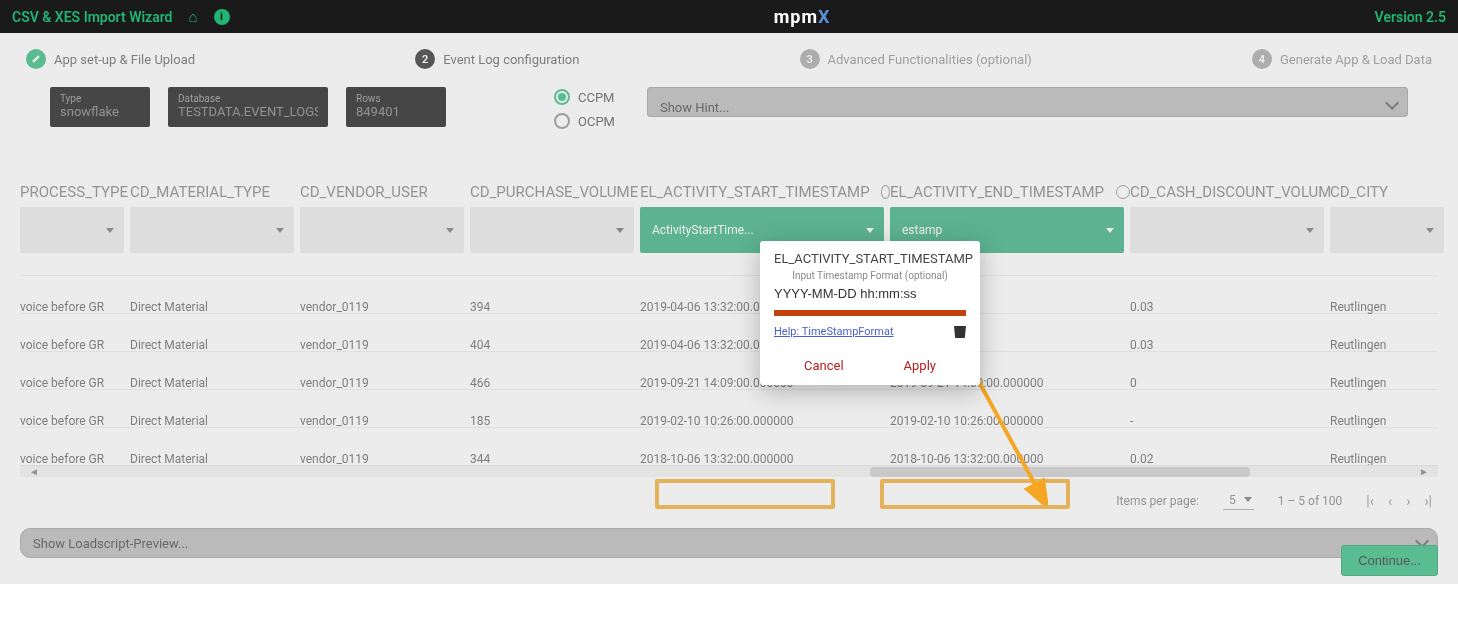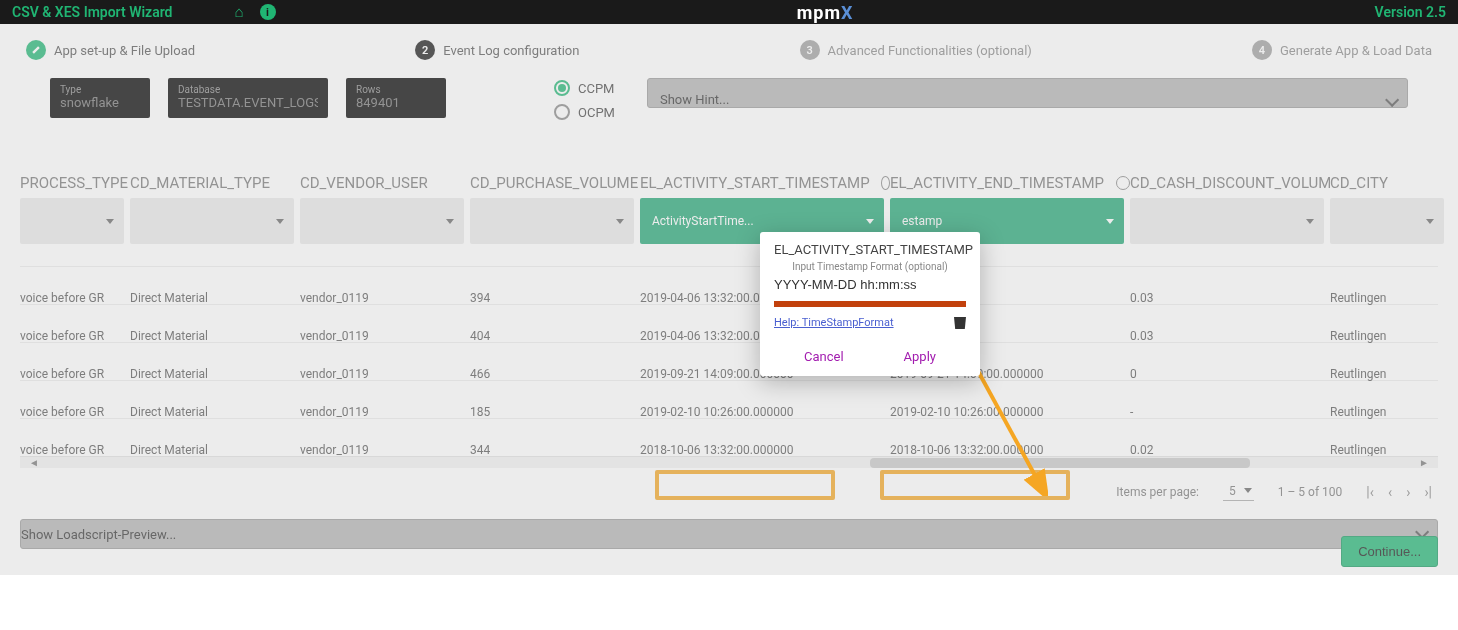--- a/index.html
+++ b/index.html
@@ -5,27 +5,26 @@
   * { box-sizing: border-box; margin: 0; padding: 0; }
   body {
     font-family: -apple-system, BlinkMacSystemFont, "Segoe UI", Roboto, Arial, sans-serif;
     background: #fff;
     width: 1458px;
     height: 630px;
     overflow: hidden;
     position: relative;
   }
   .topbar {
-    height: 24px;
+    height: 33px;
     background: #1a1a1a;
     display: flex;
     align-items: center;
     padding: 0 12px;
     color: #20b573;
-    gap: 46px;
   }
   .topbar-title { font-weight: 600; font-size: 14px; }
   .topbar-icons { display: flex; gap: 16px; margin-left: 16px; align-items: center; }
   .topbar-center { flex: 1; text-align: center; color: #fff; font-weight: 700; font-size: 18px; letter-spacing: 1px; }
   .topbar-center .x { color: #5a8fd6; }
   .topbar-version { font-weight: 600; font-size: 14px; }
 
   .main-wrap { position: relative; }
 
   .overlay {
@@ -84,22 +83,22 @@
   .radio-outer.gray { border-color: #888; }
   .radio-inner { width: 8px; height: 8px; border-radius: 50%; background: #20b573; }
 
   .hint-bar {
     flex: 1;
     background: #b3b3b3;
     border: 1px solid #999;
     border-radius: 3px;
     height: 30px;
     display: flex;
-    align-items: flex-end;
-    padding: 0 12px;
+    align-items: flex-start;
+    padding: 12px 12px;
     font-size: 13px;
     color: #333;
     position: relative;
     margin-left: 14px;
   }
   .chev-down {
     position: absolute; right: 12px;
     width: 10px; height: 10px;
     border-right: 2px solid #555; border-bottom: 2px solid #555;
     transform: rotate(45deg) translateY(-3px);
@@ -200,24 +199,24 @@
   .page-select {
     border-bottom: 1px solid #aaa;
     padding: 2px 18px 2px 6px;
     position: relative;
   }
   .page-nav { display:flex; gap: 14px; font-size: 14px; color:#888; }
 
   .load-preview {
     background: #b3b3b3;
     border: 1px solid #999;
-    border-radius: 3px;
+    border-radius: 10px;
     height: 30px;
     display:flex; align-items:center;
-    padding: 0 0;
+    padding: 0 12px;
     font-size: 13px;
     color: #333;
     position: relative;
     margin: 0 0 14px 0;
   }
 
   .continue-btn {
     position: absolute;
     right: 20px;
     bottom: 8px;
@@ -262,21 +261,21 @@
     background: #333;
     clip-path: polygon(0 15%, 100% 15%, 90% 100%, 10% 100%);
     position: relative;
   }
   .trash-icon::before {
     content:''; position:absolute; top:-3px; left:2px; width:8px; height:3px; background:#333;
   }
   .popover-actions {
     display:flex; justify-content:space-around;
     margin-top: 20px; margin-bottom: 4px;
-    font-size: 13px; color:#a21caf;
+    font-size: 13px; color:#b91c1c;
   }
 
   .arrow-svg { position:absolute; z-index:15; pointer-events:none; }
   .scroll-left { left:6px; }
   .scroll-right { right:6px; }
 </style>
 </head>
 <body>
 
 <div class="topbar">

